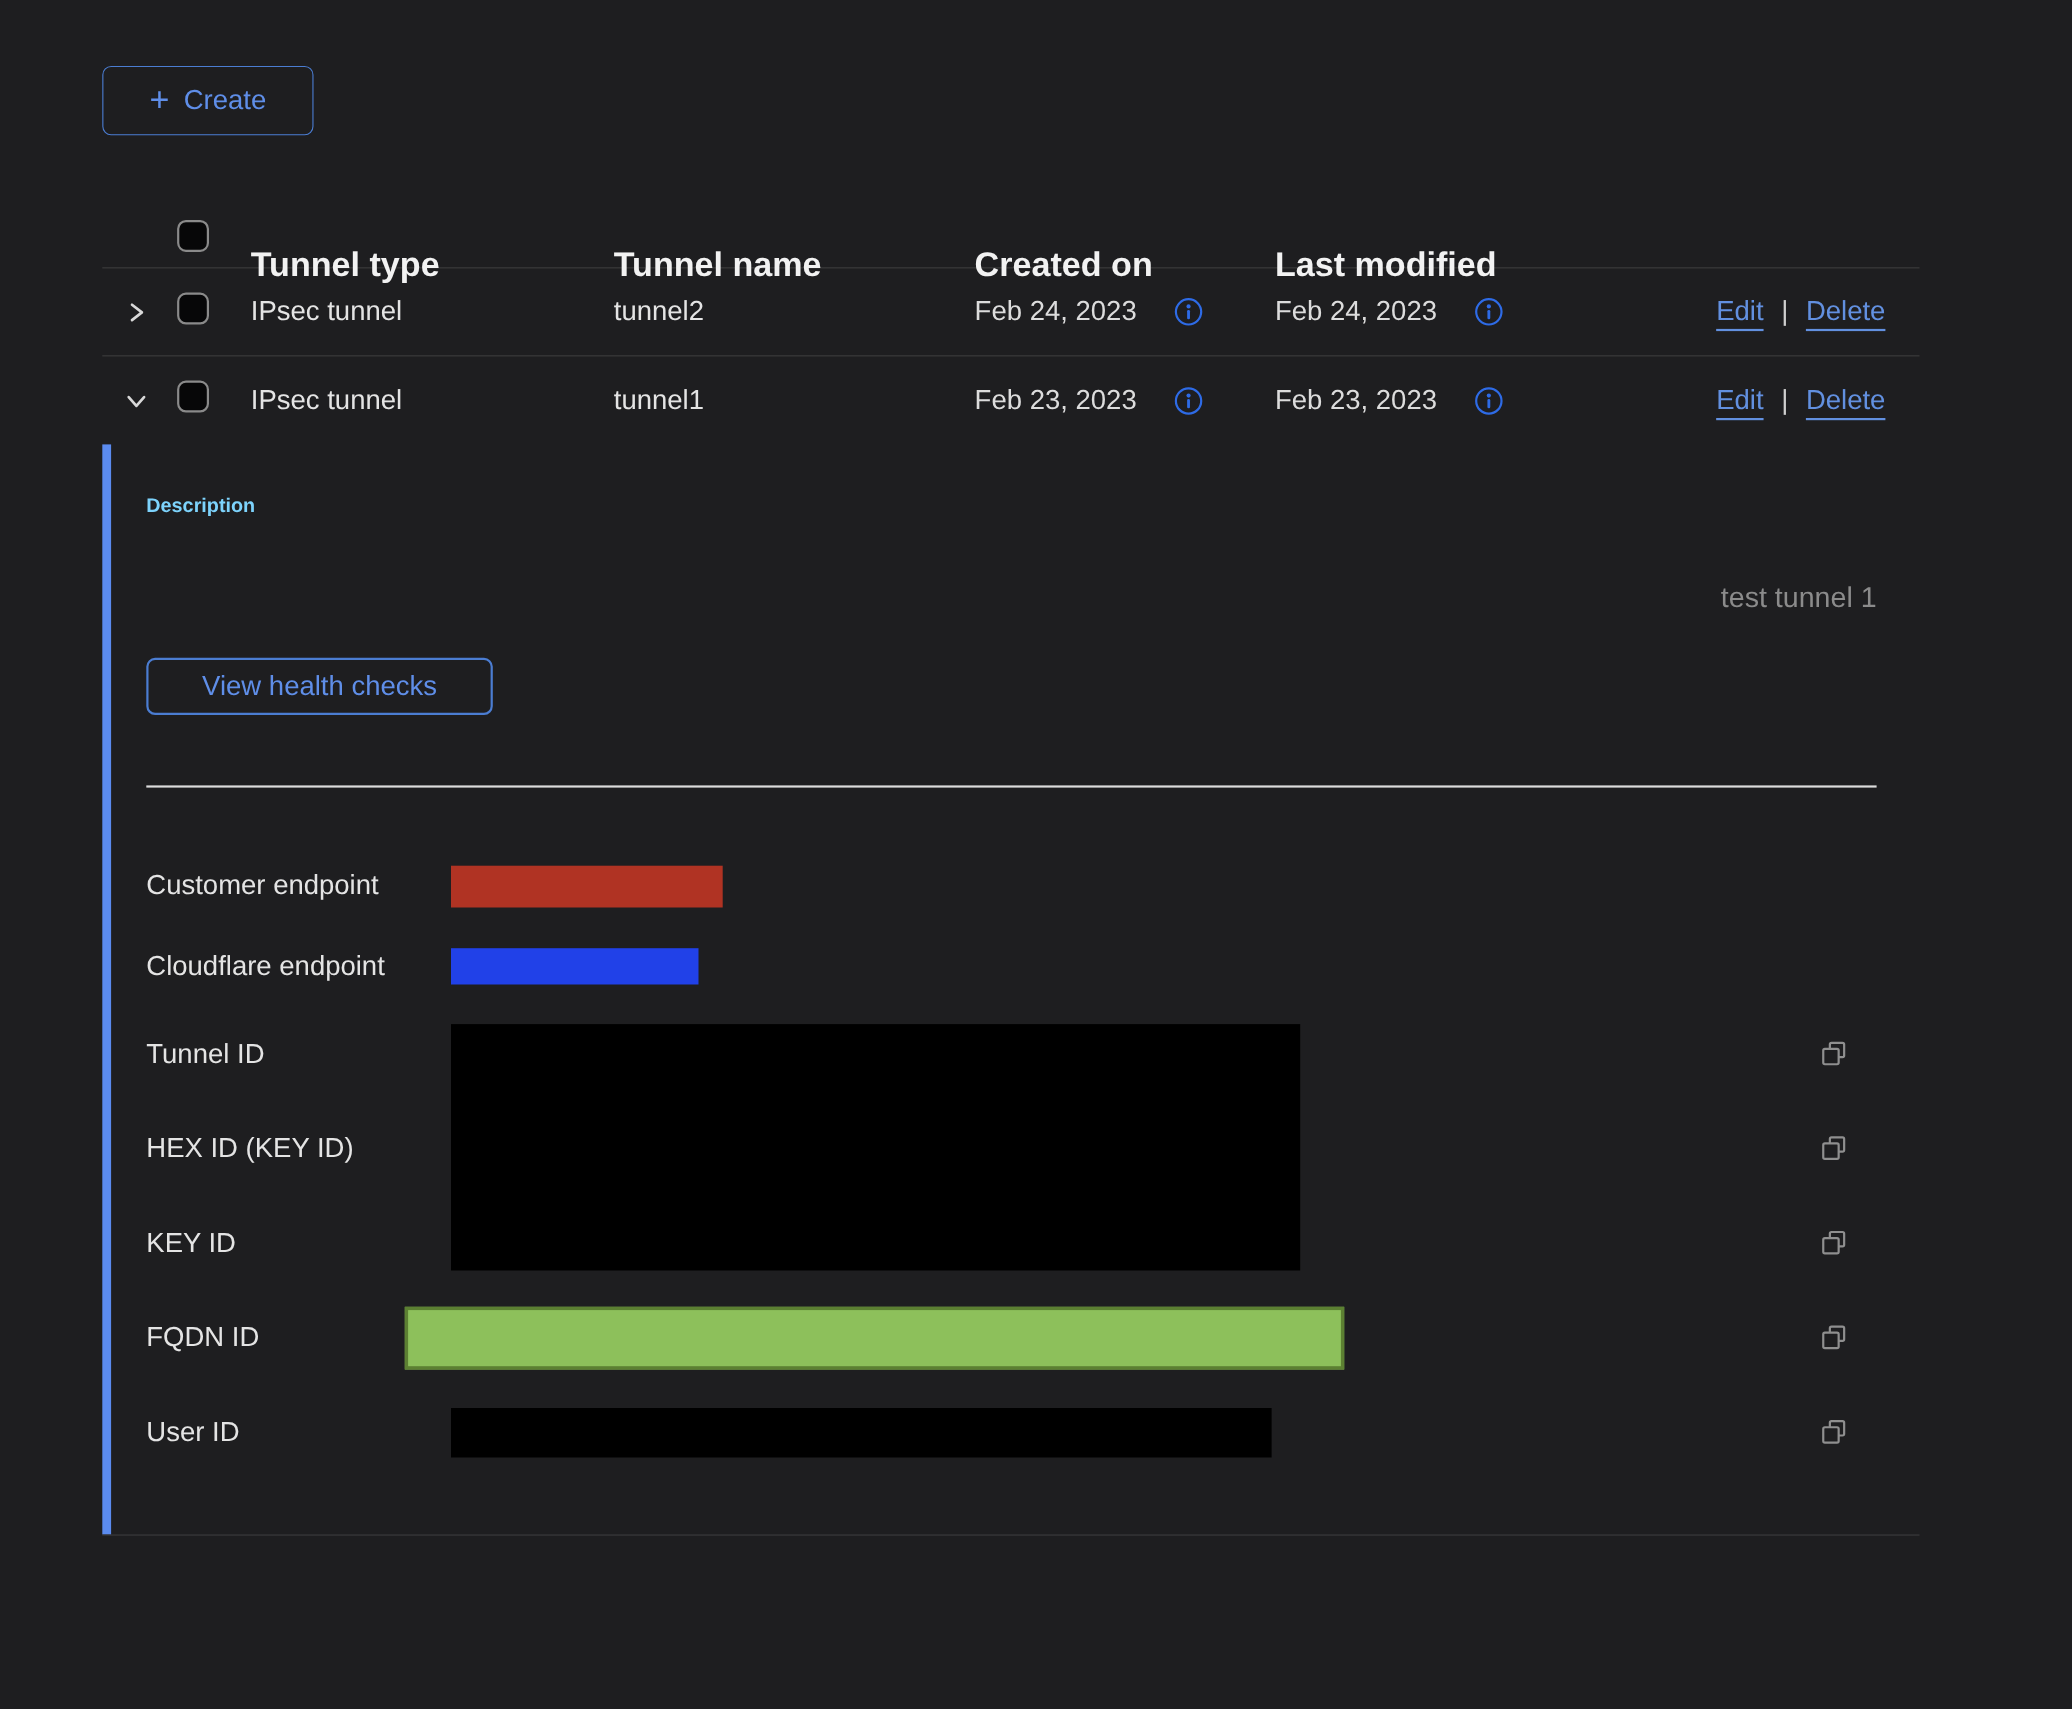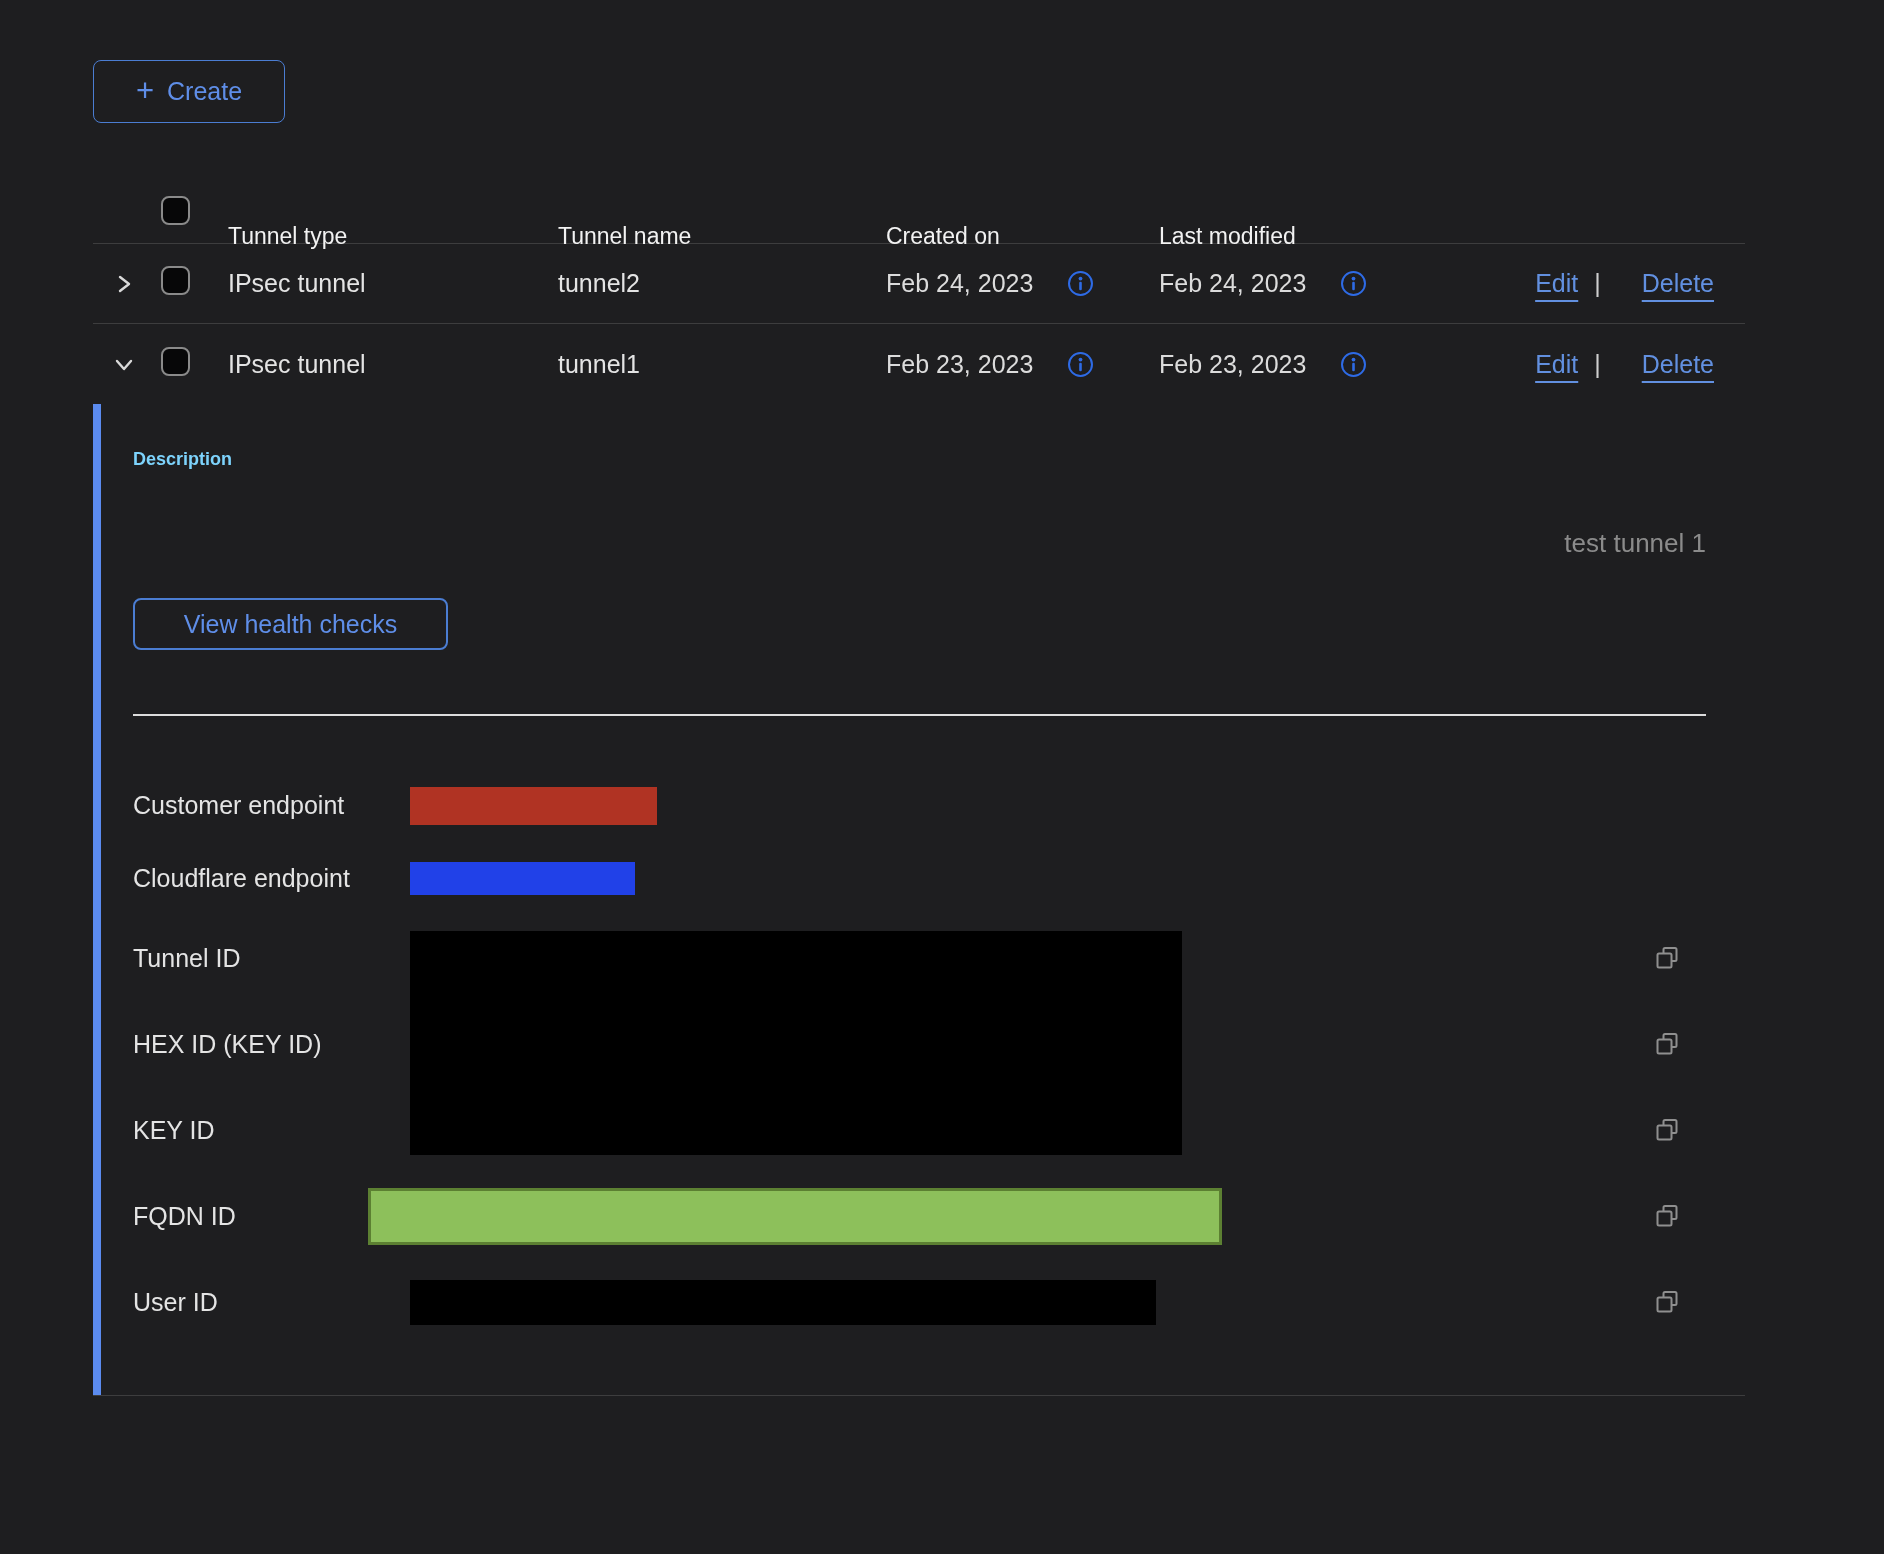--- a/index.html
+++ b/index.html
@@ -26,39 +26,39 @@
   .create-btn .plus { font-size: 31px; font-weight: 300; line-height: 1; margin-top: -3px; }
 
   
   .table { position: absolute; left: 93px; top: 175px; width: 1652px; }
   .trow {
     display: grid;
     grid-template-columns: 68px 67px 330px 328px 273px 273px 1fr;
     align-items: center;
   }
   .thead { height: 69px; border-bottom: 1px solid var(--divider-dark, #3d3d3e); }
-  .thead .hcell { font-weight: 400; font-size: 23px; color: var(--text-primary, #f2f2f2); margin-top: 48px; }
+  .thead .hcell { font-weight: 700; font-size: 31px; color: var(--text-primary, #f2f2f2); margin-top: 48px; }
   .body-row { height: 80px; font-size: 25px; color: #e4e4e4; }
   .body-row.with-divider { border-bottom: 1px solid var(--divider-dark, #3d3d3e); }
 
   .expander { background: none; border: none; cursor: pointer; display: flex; align-items: center; padding-left: 16px; }
   .checkbox {
     width: 29px; height: 29px;
     border: 2px solid #8a8a8a; border-radius: 8px;
     background: #070708; display: inline-block; cursor: pointer;
   }
 
   .cell-date { display: flex; align-items: center; gap: 34px; color: #dcdcdc; }
   .info-btn { background: none; border: none; padding: 0; display: flex; cursor: pointer; }
 
   .cell-actions { display: flex; justify-content: flex-end; align-items: center; gap: 16px; padding-right: 31px; }
   .link {
     color: var(--link-blue, #6290e0); font-size: 25px; cursor: pointer;
     text-decoration: underline; text-underline-offset: 8px; text-decoration-thickness: 2px;
-    background: none; border: none; font-family: inherit; margin-left: 25px;
+    background: none; border: none; font-family: inherit;
   }
   .pipe { color: #cfcfcf; font-size: 25px; }
 
   
   .panel {
     border-left: 8px solid var(--panel-bar-blue, #5b8bef);
     padding: 41px 39px 50px 32px;
   }
   .desc-label { font-size: 18px; font-weight: 700; color: #7dd3fc; line-height: 28px; }
   .desc-value { font-size: 26px; color: var(--text-secondary, #8b8b8b); line-height: 28px; margin-top: 56px; text-align: right; }

